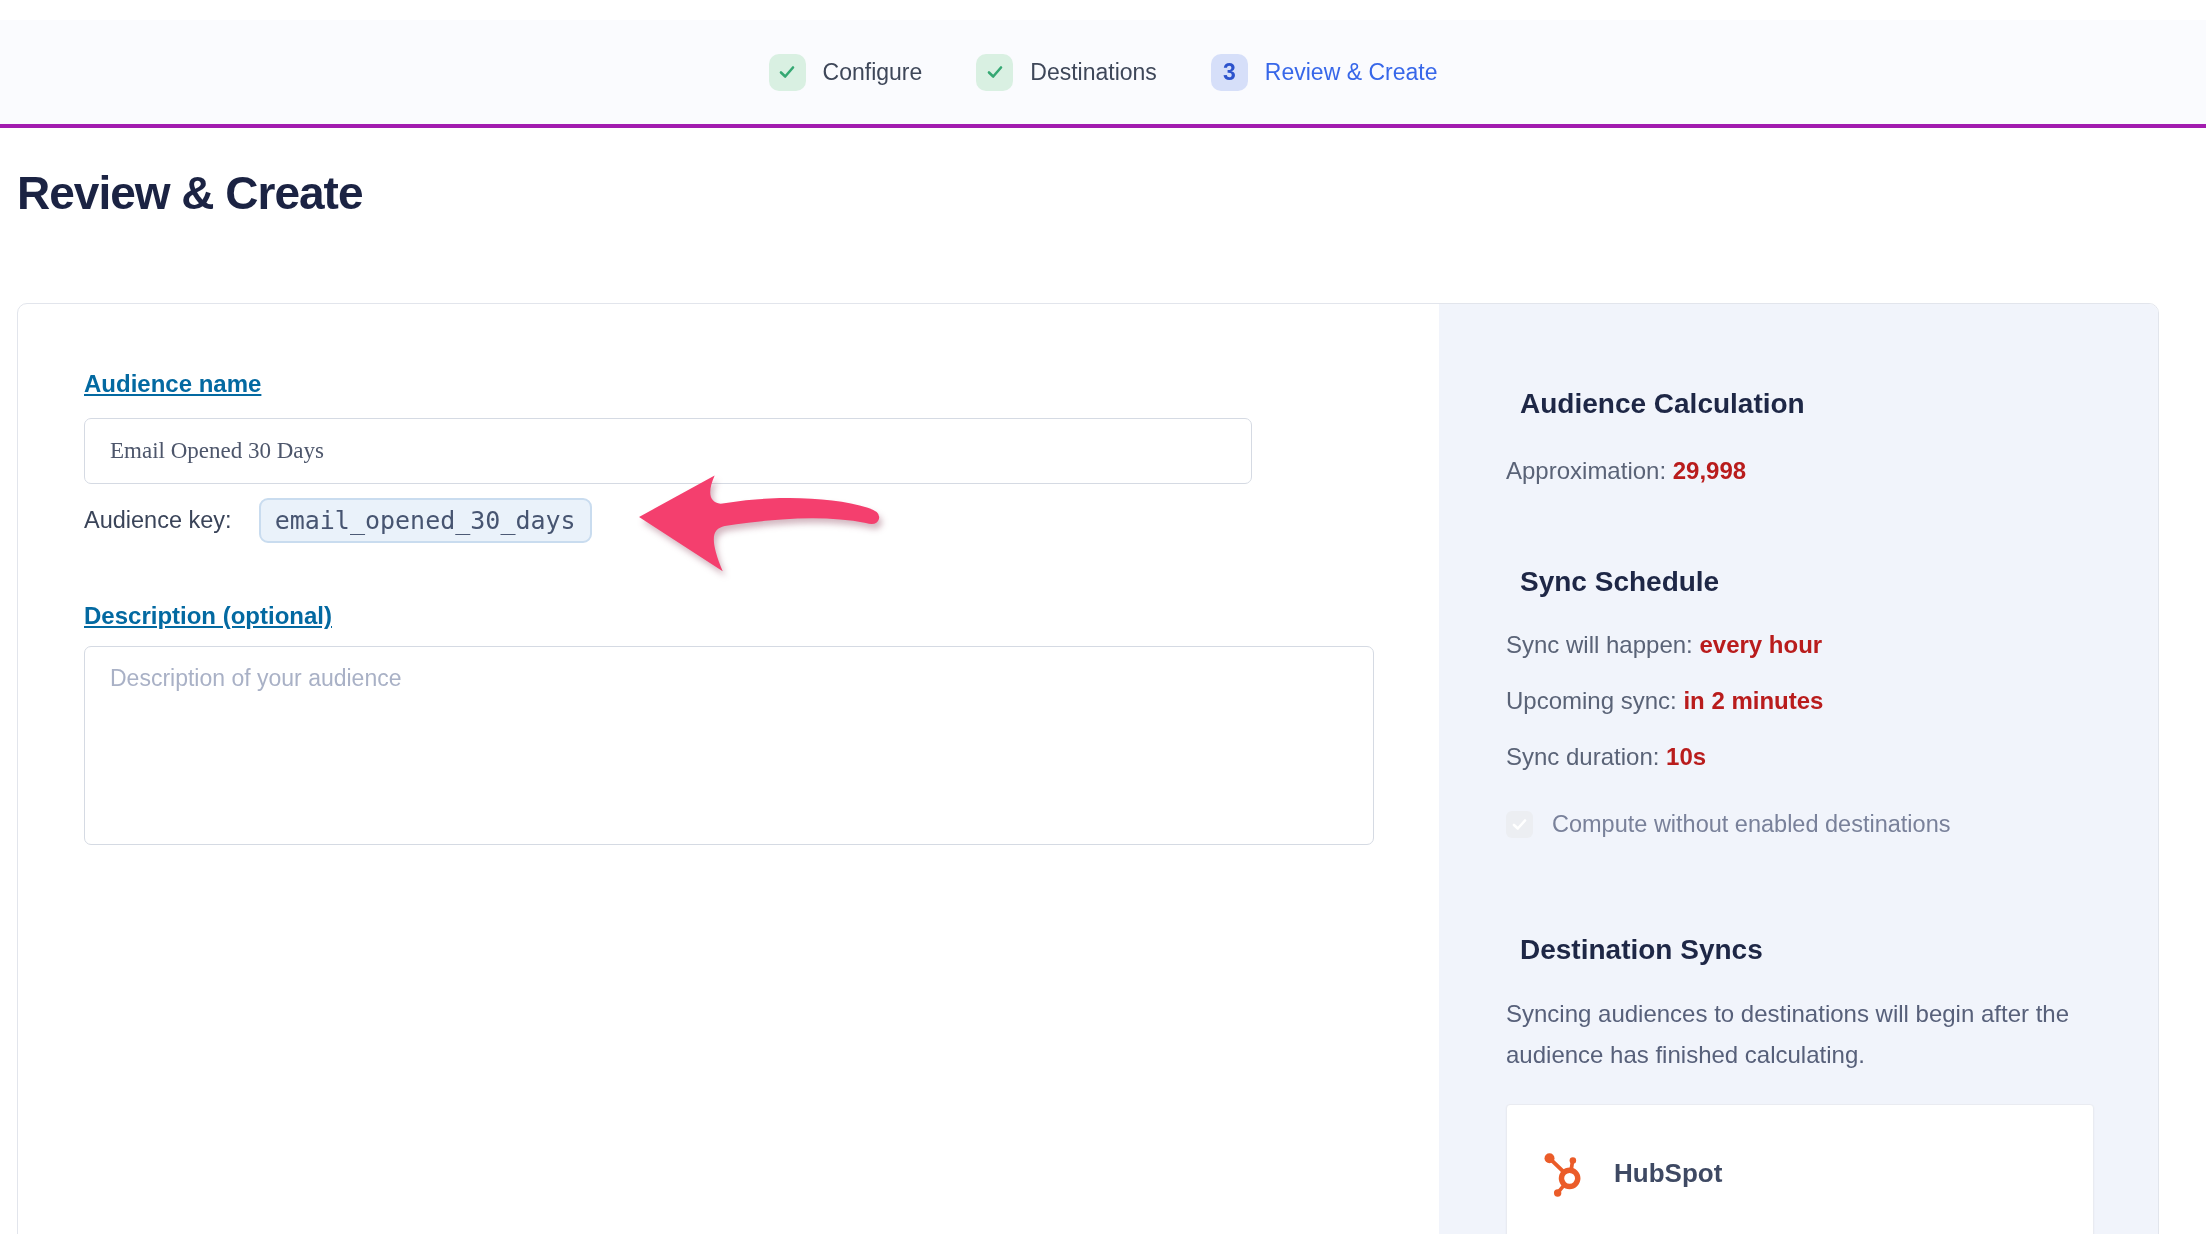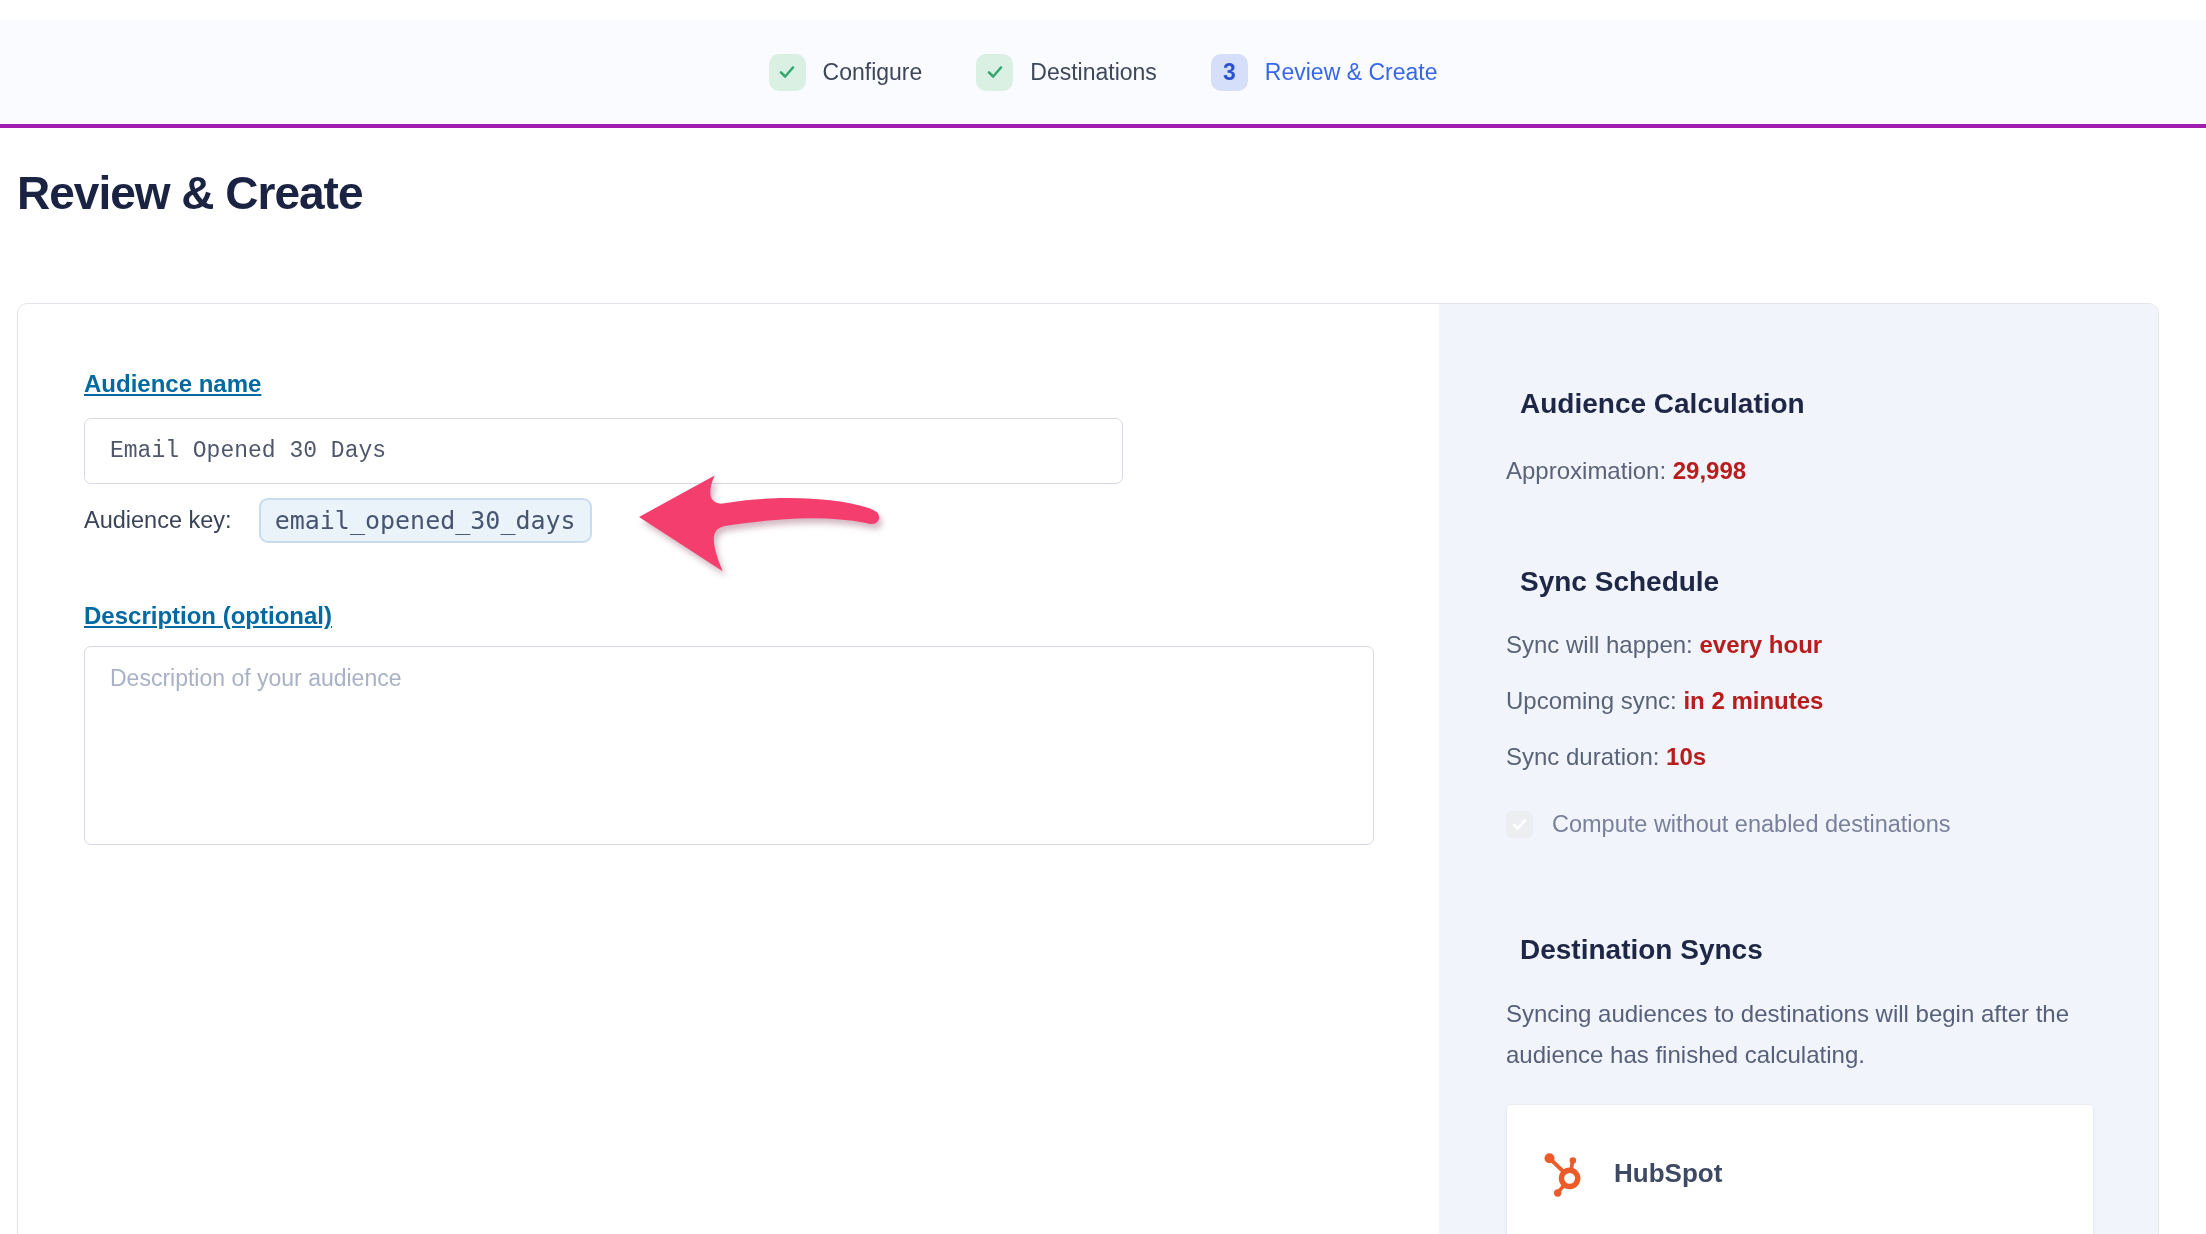--- a/index.html
+++ b/index.html
@@ -42,23 +42,23 @@
   }
 
   .field-label {
     position:absolute; left:66px;
     font-size:24px; font-weight:600; color:#0369a1;text-decoration:underline;
   }
   #audience-name-label { top:66px; }
   #description-label   { top:298px; }
 
   .name-input {
-    position:absolute; left:66px; top:114px; width:1039px; height:66px;
+    position:absolute; left:66px; top:114px; width:1168px; height:66px;
     border:1.5px solid #D5DAE3; border-radius:7px; background:#fff;
-    padding:0 25px; font-family:Liberation Mono, monospace;
+    padding:0 25px; font-family:Liberation Serif, serif;
     font-size:23px; color:#4D566B; outline:none;
   }
 
   .key-row {
     position:absolute; left:66px; top:190px; height:52px;
     display:flex; align-items:center;
   }
   .key-label { font-size:23.5px; color:#3A4459; }
   .key-badge {
     margin-left:27px; display:inline-flex; align-items:center;

